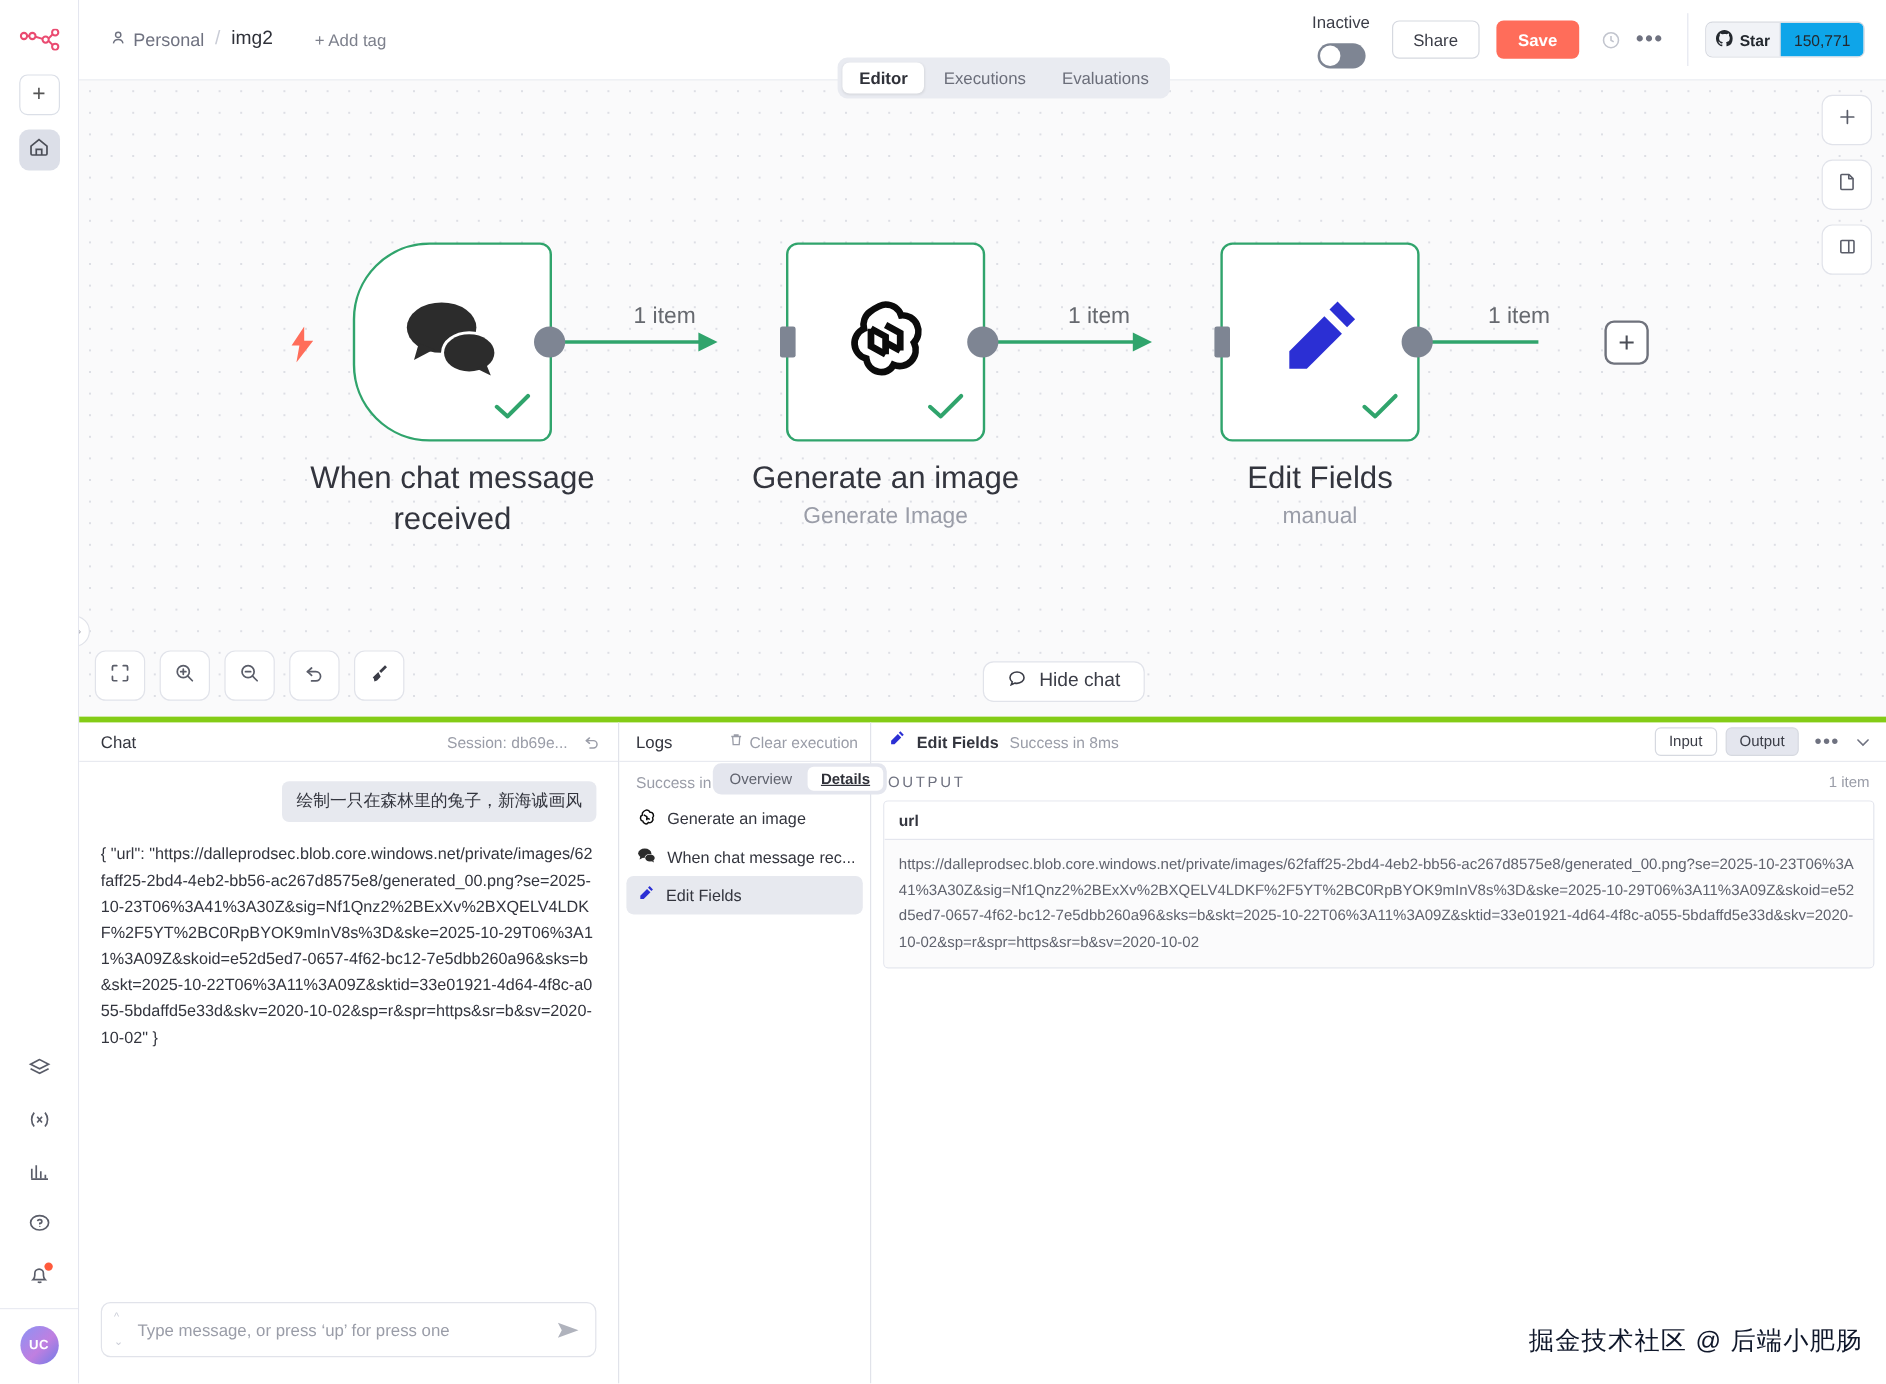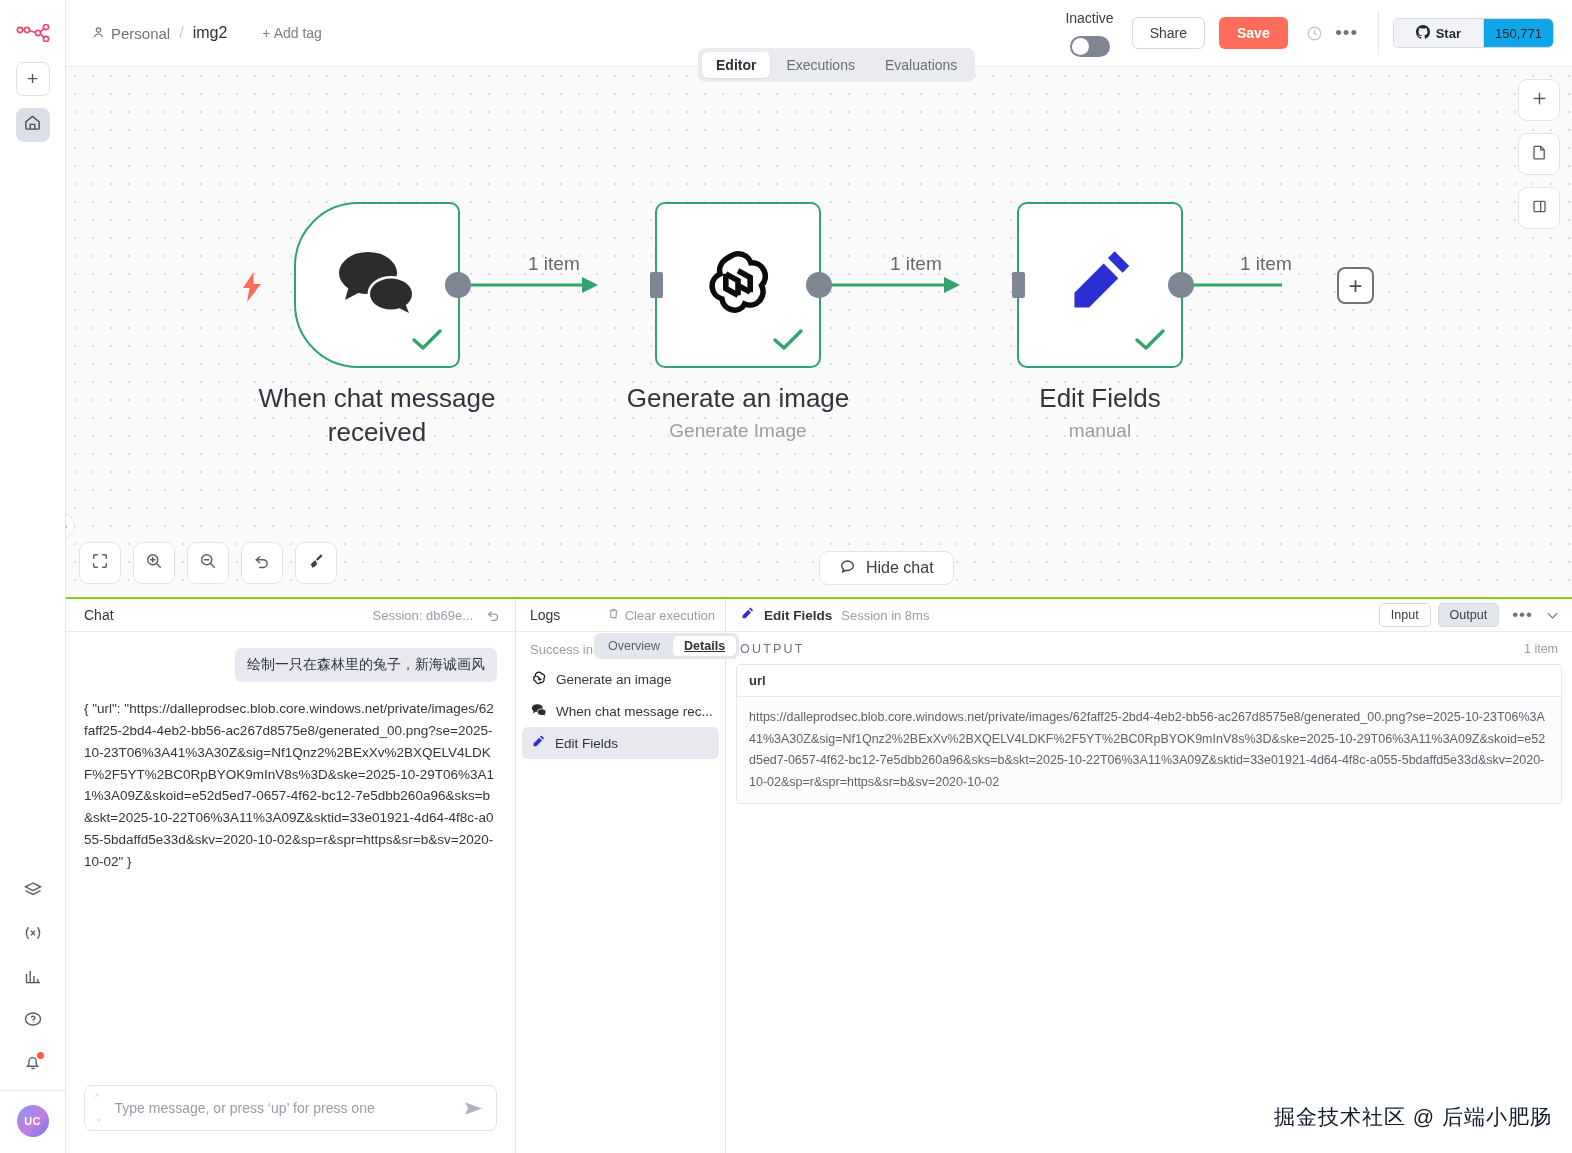--- a/index.html
+++ b/index.html
@@ -73,21 +73,21 @@
   .btn-save {
     height: 32px; padding: 0 18px; border-radius:6px; background:#ff6d5a;
     color:#fff; font-size:14px; font-weight:600; display:flex; align-items:center;
     margin-right: 12px;
   }
   .hdr-icon { width: 30px; height: 30px; display:flex; align-items:center; justify-content:center; color:#b8bcc6; }
   .hdr-dots { width: 34px; height: 30px; display:flex; align-items:center; justify-content:center; color:#6f7280; font-size:19px; letter-spacing:1px; margin-right:8px;}
   .hdr-divider { width:1px; height: 44px; background:#e4e6ef; margin: 0 14px 0 6px; }
   .star-group { display:flex; align-items:stretch; height:30px; border:1px solid #d6d9e0; border-radius:6px; overflow:hidden; margin-right:18px;}
   .star-left {
-    display:flex; align-items:center; gap:6px; padding: 0 22px; background:#f1f3f7;
+    display:flex; align-items:center; gap:6px; padding: 0 8px; background:#f1f3f7;
     color:#24292f; font-size:13px; font-weight:600; border-right:1px solid #d6d9e0;
   }
   .star-count { display:flex; align-items:center; padding: 0 11px; background:#0ea5e9; color:#24292f; font-size:13px; }
 
   
   .tabs {
     position: absolute; left: 632px; top: 48px; z-index: 40;
     background: #e9ebf1; border-radius: 8px; padding: 4px;
     display: flex; gap: 2px;
   }
@@ -146,21 +146,21 @@
     height: 34px; padding: 0 19px; background:#fff; border:1px solid #e1e3ea; border-radius:9px;
     display:flex; align-items:center; gap:10px; color:#3b3d47; font-size:16px;
   }
   .canvas-handle {
     position:absolute; left: -9px; bottom: 58px; width:18px; height:26px;
     background:#fff; border:1px solid #e1e3ea; border-radius: 0 14px 14px 0;
     display:flex; align-items:center; justify-content:center; color:#9a9da8; font-size:10px; z-index:14;
   }
 
   
-  .bottom { flex: 1 1 auto; display:flex; min-height:0; border-top:2px solid #84cc16; background:#fff; }
+  .bottom { flex: 1 1 auto; display:flex; min-height:0; border-top:5px solid #84cc16; background:#fff; }
 
   .chat-panel { flex: 0 0 450px; display:flex; flex-direction:column; border-right:1px solid #e1e3ea; min-width:0; }
   .chat-hdr { height: 33px; flex:0 0 33px; display:flex; align-items:center; padding: 0 14px 0 18px; border-bottom:1px solid #e8eaf0; }
   .chat-hdr-title { font-size: 14px; color:#33353e; }
   .chat-session { margin-left:auto; font-size:13px; color:#9a9da8; }
   .chat-reset { margin-left: 13px; color:#9a9da8; display:flex; align-items:center; }
   .chat-body { flex:1 1 auto; overflow:hidden; padding: 16px 18px 0 18px; }
   .msg-user {
     margin-left:auto; max-width: 88%; width: fit-content; background:#e7e9ef; color:#33353e;
     font-size: 14px; border-radius: 6px; padding: 8px 12px;
@@ -601,21 +601,21 @@
 
       <div class="out-panel">
         <div class="out-hdr">
           <span>
             <svg width="15" height="15" viewBox="0 0 64 64" fill="#2b2fd4">
               <path d="M44 6l12 12-5.5 5.5-12-12z"></path>
                 <path d="M35 16l12 12-24 24H11V40z"></path>
             </svg>
           </span>
           <span class="out-node-name">Edit Fields</span>
-          <span class="out-status">Session in 8ms</span>
+          <span class="out-status">Success in 8ms</span>
           <span class="out-hdr-right">
             <span class="io-btn">Input</span>
             <span class="io-btn active">Output</span>
             <span class="out-dots">•••</span>
             <span class="out-chev">
               <svg width="15" height="15" viewBox="0 0 16 16" fill="none" stroke="#6f7280" stroke-width="1.4" stroke-linecap="round">
                 <path d="M3.5 6 8 10.5 12.5 6"></path>
               </svg>
             </span>
           </span>

